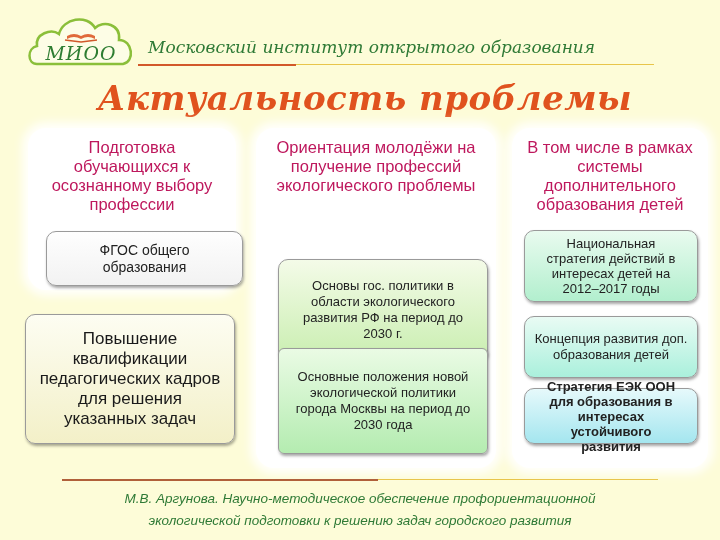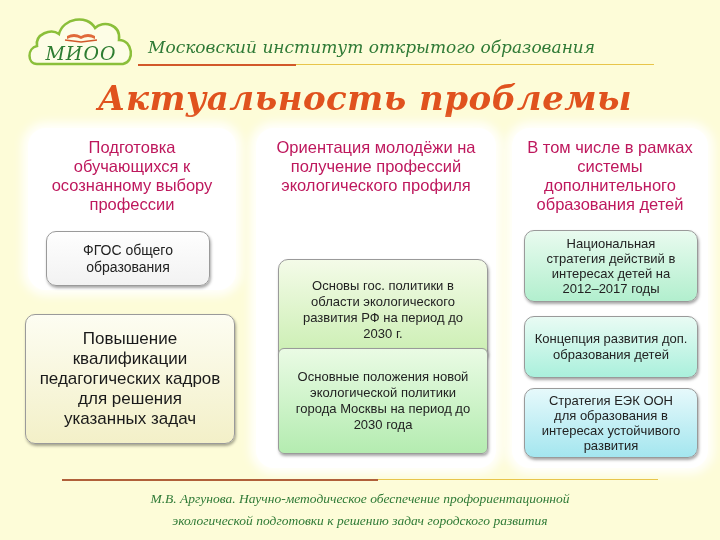--- a/index.html
+++ b/index.html
@@ -71,21 +71,21 @@
   .footer-line {
     position: absolute; left: 62px; top: 479px; width: 316px; height: 2px;
     background: #b0603a;
   }
   .footer-line2 {
     position: absolute; left: 378px; top: 479px; width: 280px; height: 1px;
     background: #e8c54a;
   }
   .footer {
     position: absolute; left: 60px; width: 600px; top: 488px; text-align: center;
-    font-family: Liberation Serif, serif; font-style: italic;
+    font-family: Liberation Sans, sans-serif; font-style: italic;
     color: #2f7a36; font-size: 13.5px; line-height: 22px;
   }
 </style>
 </head>
 <body>
 
 <div class="slide">
 
   <div class="logo">
     <svg width="108" height="62" viewBox="0 0 108 62">
@@ -97,36 +97,36 @@
   </div>
 
   <div class="institute">Московский институт открытого образования</div>
   <div class="header-line"></div>
   <div class="header-line2"></div>
 
   <div class="title">Актуальность проблемы</div>
 
   <div class="panel" style="left:28px; top:128px; width:208px; height:162px;">
     <div class="panel-heading" style="top:10px; padding:0 6px;">Подготовка обучающихся к осознанному выбору профессии</div>
-    <div class="card white" style="left:18px; top:103px; width:164px; height:55px; font-size:14px; line-height:17px; padding:4px 28px;">ФГОС общего образования</div>
+    <div class="card white" style="left:18px; top:103px; width:197px; height:55px; font-size:14px; line-height:17px; padding:4px 28px;">ФГОС общего образования</div>
   </div>
 
   <div class="card yellow" style="left:25px; top:314px; width:210px; height:130px; padding:6px 10px;">Повышение квалификации педагогических кадров для решения указанных задач</div>
 
   <div class="panel" style="left:256px; top:128px; width:240px; height:340px;">
-    <div class="panel-heading" style="top:10px; padding:0 4px;">Ориентация молодёжи на получение профессий экологического профиля</div>
+    <div class="panel-heading" style="top:10px; padding:0 4px;">Ориентация молодёжи на получение профессий экологического проблемы</div>
     <div class="card green" style="left:22px; top:103px; width:210px; height:102px; padding:4px 16px;margin-top:28px;">Основы гос. политики в области экологического развития РФ на период до 2030 г.</div>
     <div class="card green2" style="left:22px; top:220px; width:210px; height:106px; padding:4px 12px;border-radius:6px;">Основные положения новой экологической политики города Москвы на период до 2030 года</div>
   </div>
 
   <div class="panel" style="left:512px; top:128px; width:196px; height:340px;">
     <div class="panel-heading" style="top:10px; padding:0 2px;">В том числе в рамках системы дополнительного образования детей</div>
     <div class="card mint" style="left:12px; top:102px; width:174px; height:72px; padding:4px 14px; line-height:15px;">Национальная стратегия действий в интересах детей на 2012–2017 годы</div>
     <div class="card aqua" style="left:12px; top:188px; width:174px; height:62px; padding:4px 6px;">Концепция развития доп. образования детей</div>
-    <div class="card cyan" style="left:12px; top:260px; width:174px; height:70px; padding:4px 16px; line-height:15px;">Стратегия ЕЭК ООН для образования в интересах устойчивого развития</div>
+    <div class="card cyan" style="left:12px; top:260px; width:174px; height:56px; padding:4px 16px; line-height:15px;font-weight:bold;">Стратегия ЕЭК ООН для образования в интересах устойчивого развития</div>
   </div>
 
   <div class="footer-line"></div>
   <div class="footer-line2"></div>
   <div class="footer">
     <div>М.В. Аргунова. Научно-методическое обеспечение профориентационной</div>
     <div>экологической подготовки к решению задач городского развития</div>
   </div>
 </div>
 

